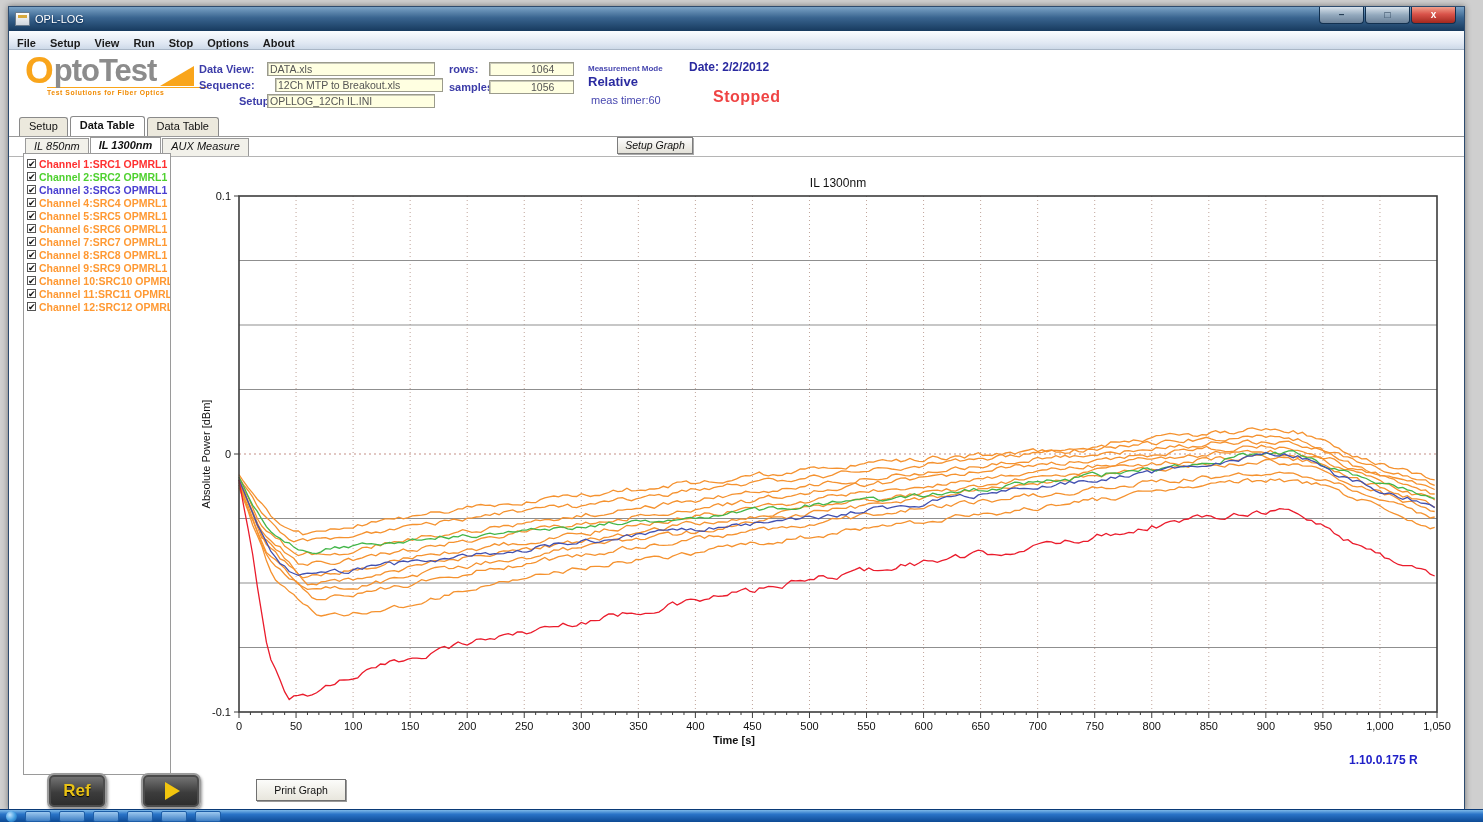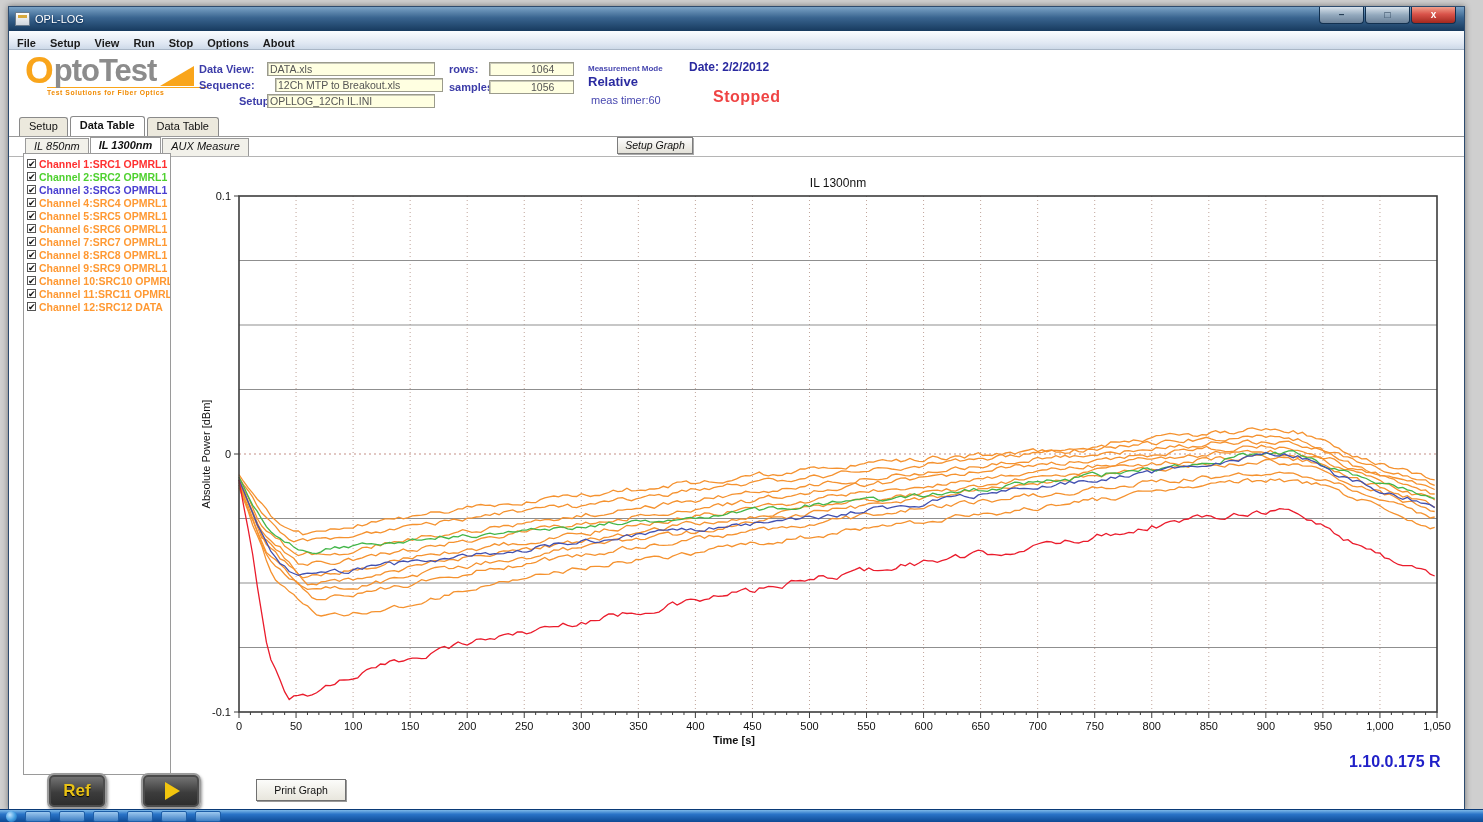--- a/index.html
+++ b/index.html
@@ -87,21 +87,21 @@
         box-shadow:inset 0 0 0 2px #4c4c4c, 1px 2px 3px rgba(0,0,0,.4);
         display:flex; align-items:center; justify-content:center; }
   .ref-btn { left:38px; top:766px; }
   .ref-text { color:#e9c216; font-size:17px; font-weight:bold; text-shadow:0 1px 1px #000; }
   .play-btn { left:132px; top:766px; }
   .play-tri { width:0; height:0; border-left:15px solid #f2c50e; border-top:9px solid transparent;
               border-bottom:9px solid transparent; margin-left:3px; }
   .print-btn { position:absolute; left:247px; top:772px; width:90px; height:22px;
                background:linear-gradient(#fcfcfa,#e8e6dd); border:1px solid #707070;
                box-shadow:1px 1px 0 #9a9a9a; font-size:10.5px; text-align:center; line-height:20px; color:#111; }
-  .version { position:absolute; left:1340px; top:746px; font-size:16px; font-weight:bold; color:#2121c8; }
+  .version { position:absolute; left:1340px; top:746px; font-size:12px; font-weight:bold; color:#2121c8; }
 
   
   .taskbar { position:absolute; left:0; bottom:0; width:1483px; height:13px; z-index:50;
              background:linear-gradient(#7db9e8 0%, #2a74c8 35%, #0d4a94 100%); border-top:1px solid #0a3a77;
              display:flex; align-items:center; }
   .tb-orb { width:11px; height:11px; border-radius:50%; margin-left:6px;
             background:radial-gradient(circle at 35% 35%, #bfe3ff, #3f9be0 55%, #15569c); flex:0 0 auto;}
   .tb-ico { width:26px; height:11px; margin-left:8px; border-radius:2px;
             background:linear-gradient(#9cc8ef,#3f7fc4); border:1px solid #1d5ea8; flex:0 0 auto; }
 </style>
@@ -217,21 +217,21 @@
       <div class="chan-row">
         <span class="chan-box">✔</span>
         <span class="chan-label" style="color: rgb(255, 153, 51);">Channel 10:SRC10 OPMRL</span>
       </div>
       <div class="chan-row">
         <span class="chan-box">✔</span>
         <span class="chan-label" style="color: rgb(255, 153, 51);">Channel 11:SRC11 OPMRL</span>
       </div>
       <div class="chan-row">
         <span class="chan-box">✔</span>
-        <span class="chan-label" style="color: rgb(255, 153, 51);">Channel 12:SRC12 DATA</span>
+        <span class="chan-label" style="color: rgb(255, 153, 51);">Channel 12:SRC12 OPMRL</span>
       </div>
     </div>
 
   <svg class="chart-svg" id="chart-svg" width="1300" height="622" viewBox="168 152 1300 622">
       <rect x="238" y="195" width="1198" height="516" fill="#ffffff"></rect>
       <line x1="295.04761904761904" y1="195" x2="295.04761904761904" y2="711" stroke="#c0a49a" stroke-width="1" stroke-dasharray="1,3"></line>
       <line x1="352.0952380952381" y1="195" x2="352.0952380952381" y2="711" stroke="#c0a49a" stroke-width="1" stroke-dasharray="1,3"></line>
       <line x1="409.1428571428571" y1="195" x2="409.1428571428571" y2="711" stroke="#c0a49a" stroke-width="1" stroke-dasharray="1,3"></line>
       <line x1="466.19047619047615" y1="195" x2="466.19047619047615" y2="711" stroke="#c0a49a" stroke-width="1" stroke-dasharray="1,3"></line>
       <line x1="523.2380952380952" y1="195" x2="523.2380952380952" y2="711" stroke="#c0a49a" stroke-width="1" stroke-dasharray="1,3"></line>

